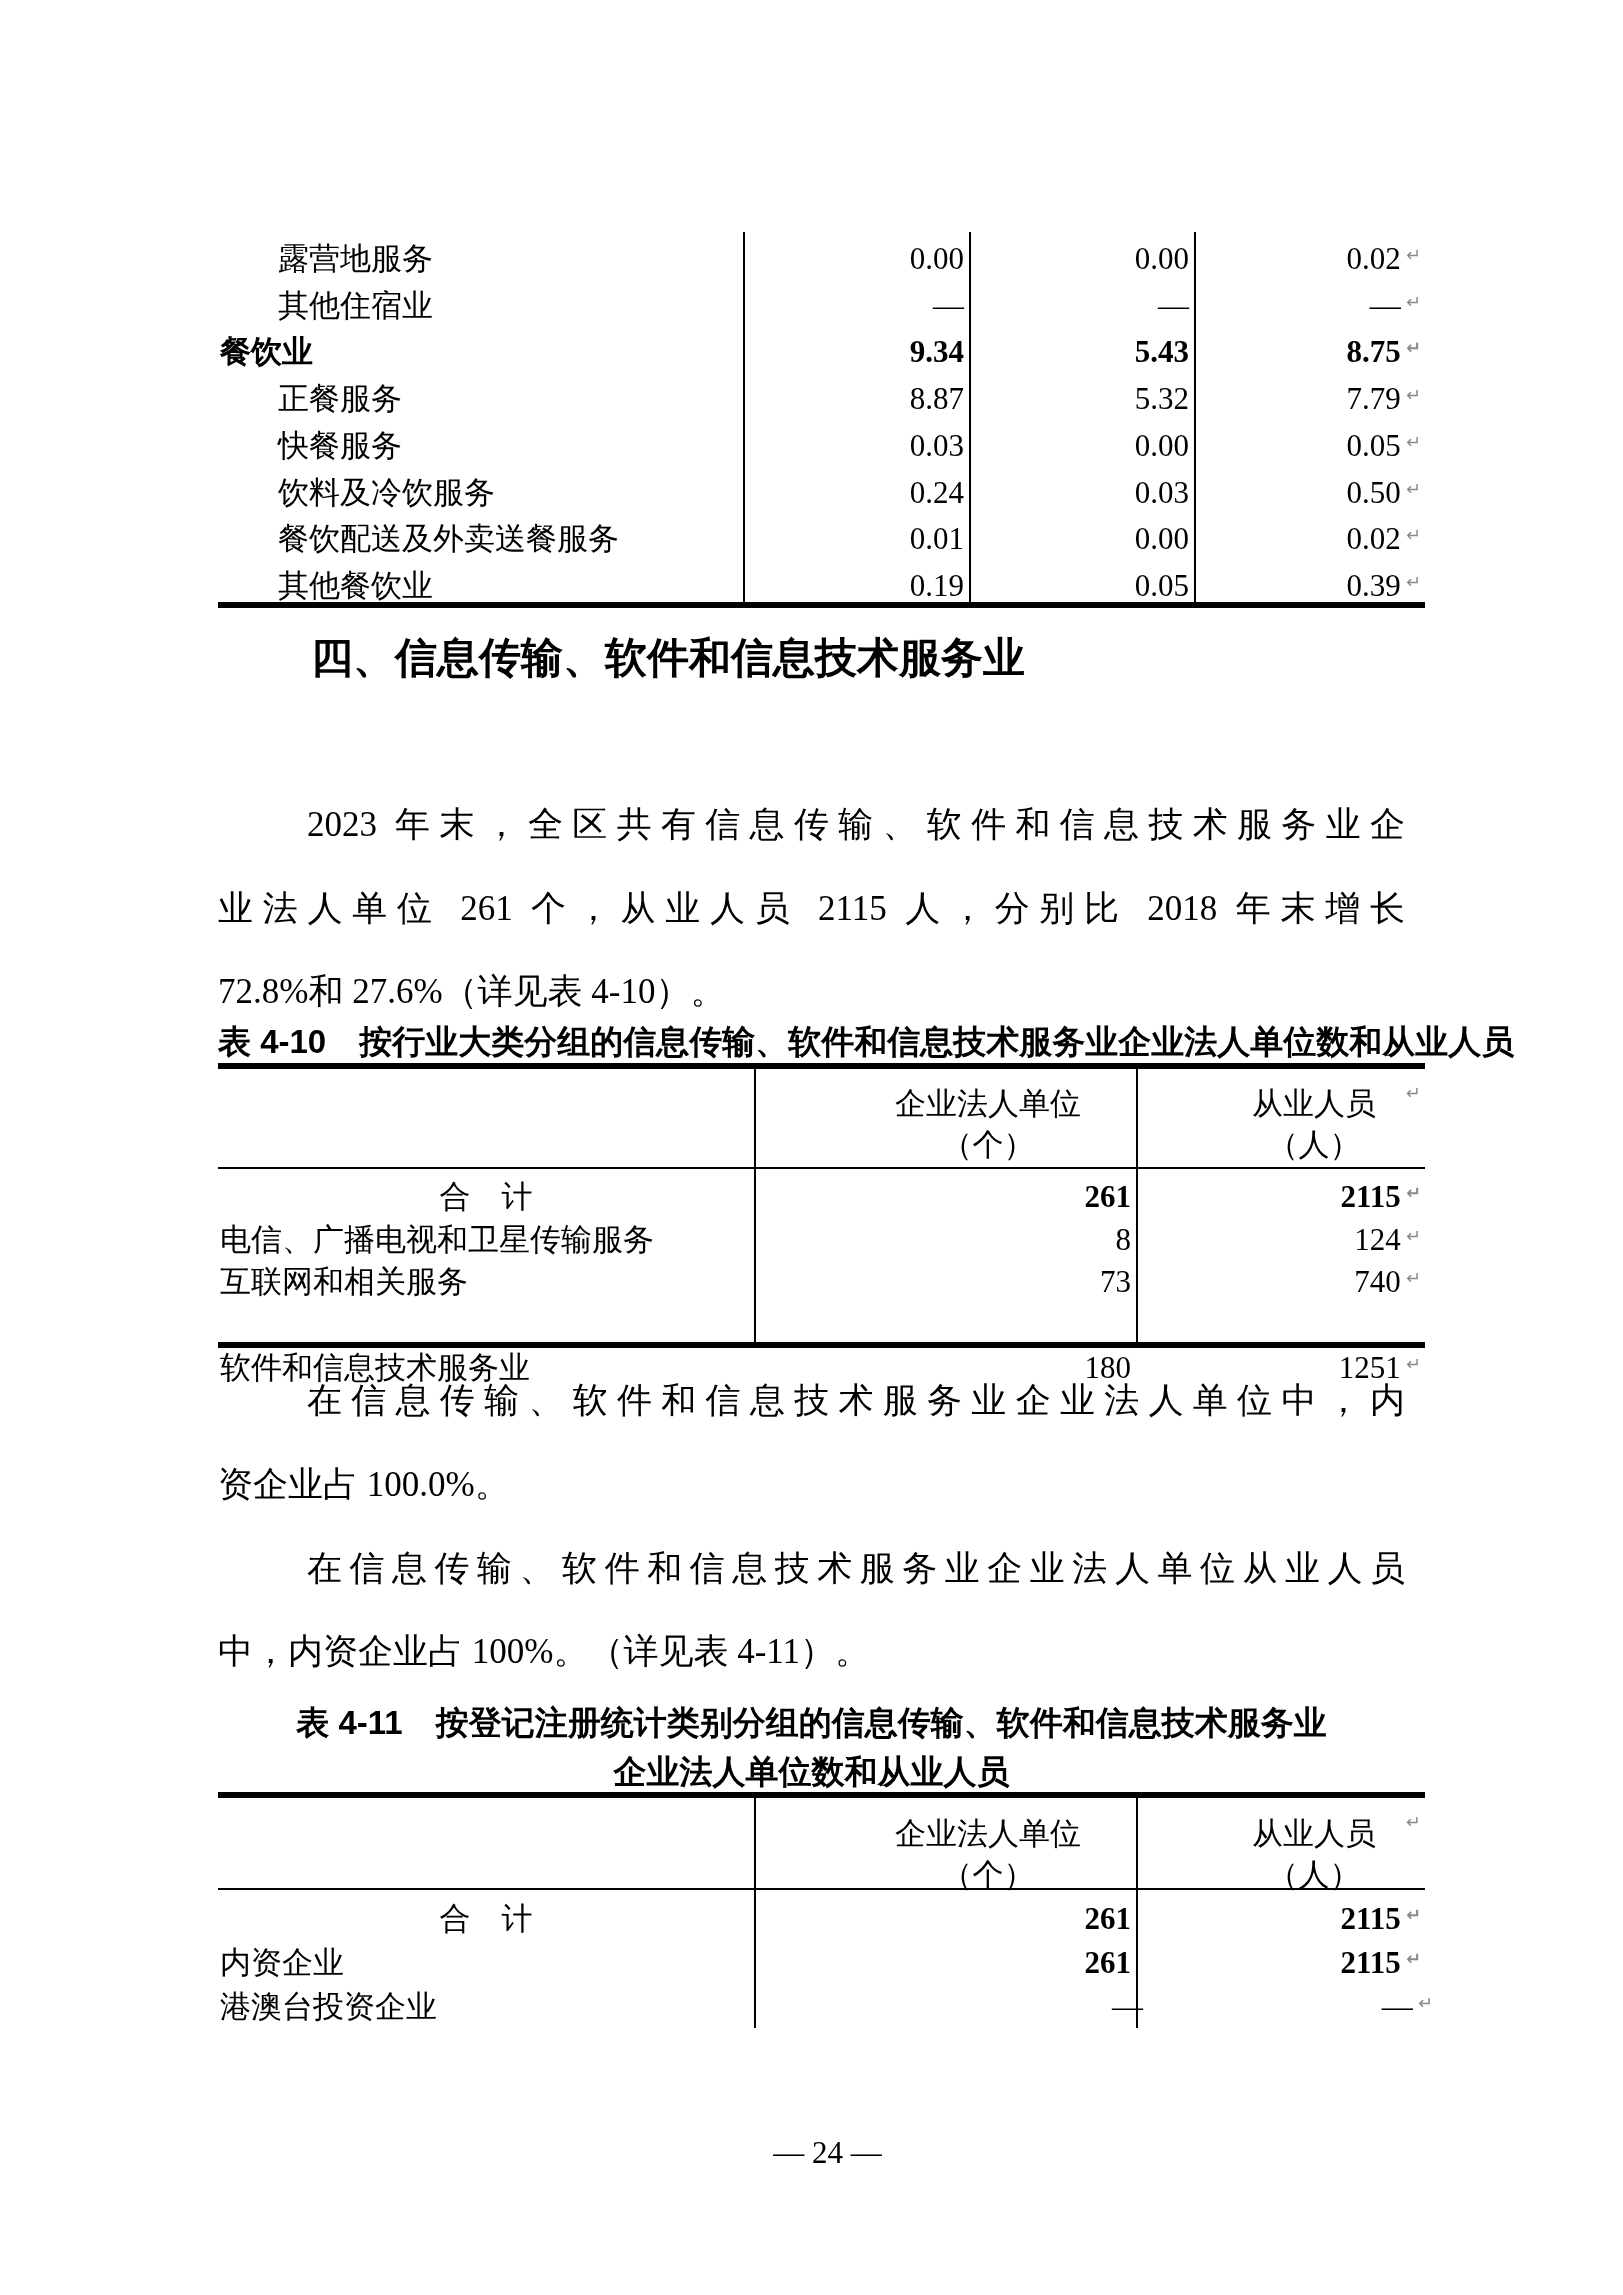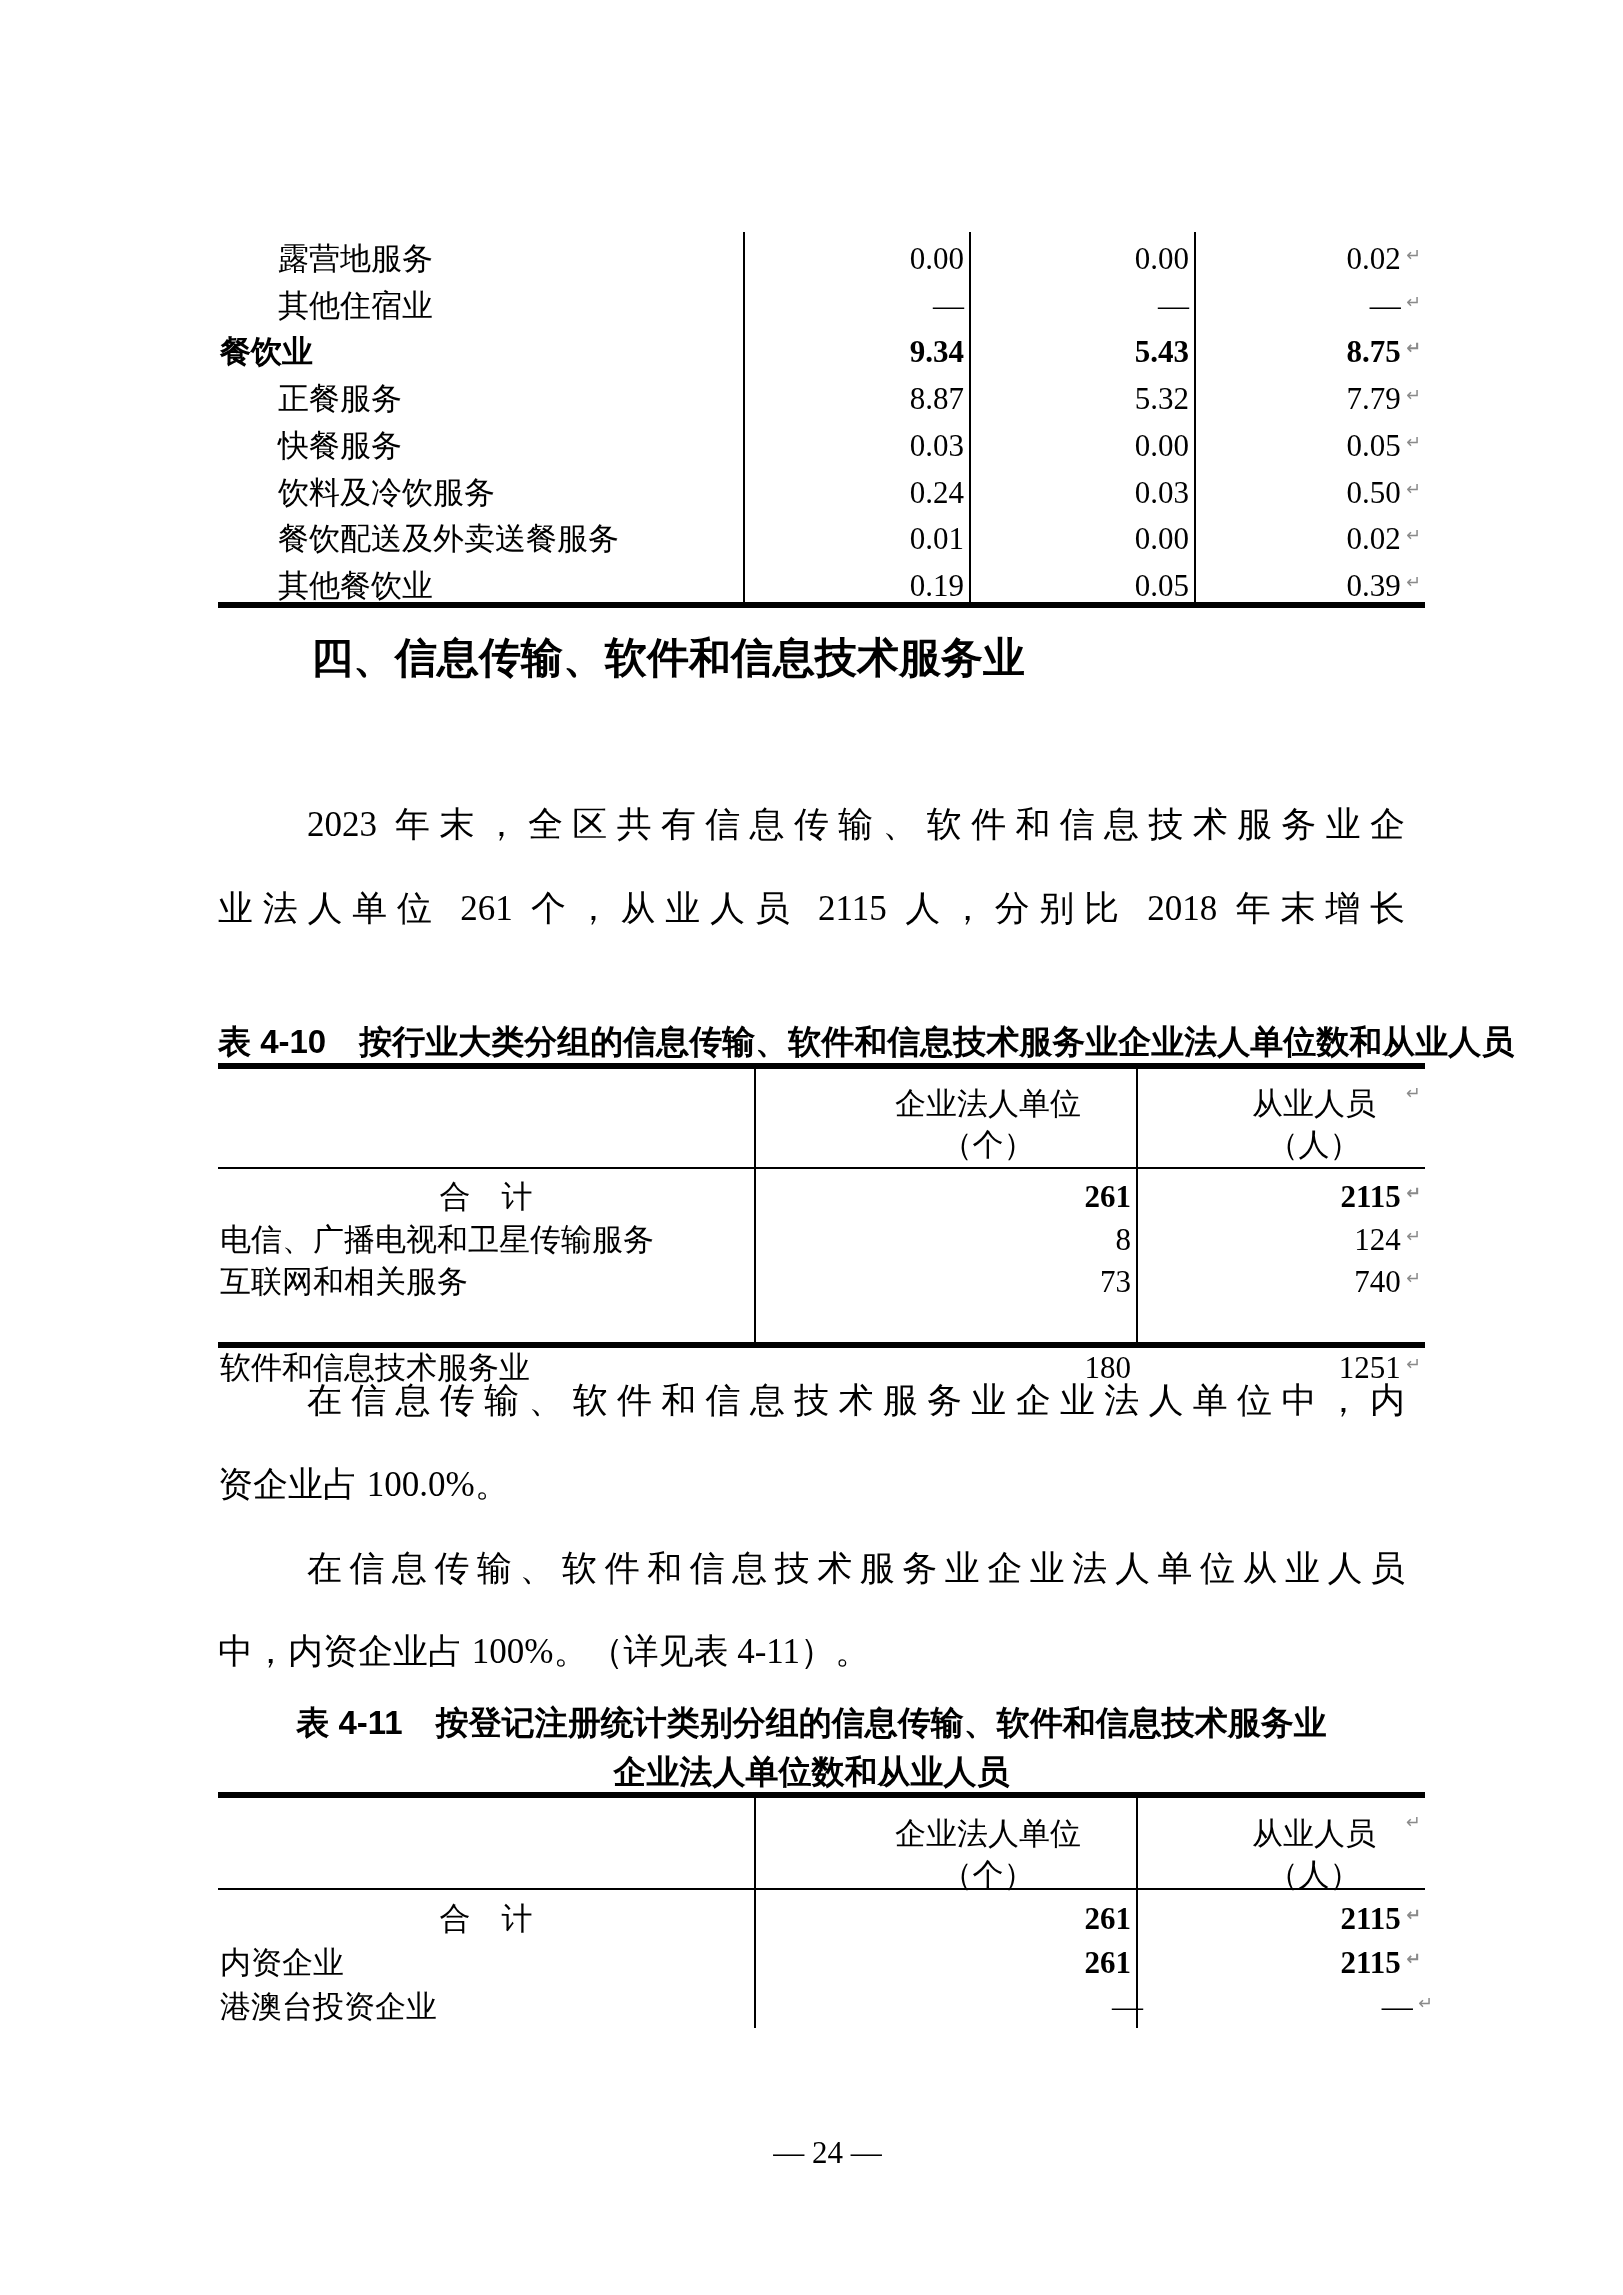--- a/index.html
+++ b/index.html
@@ -132,20 +132,21 @@
       <div class="cell v3"><span>0.39</span><span class="pm">↵</span></div>
     </div>
 
     <div class="hline" style="left:218px;top:602px;width:1207px;height:5.5px;"></div>
   </div>
 
   <div class="h1">四、信息传输、软件和信息技术服务业</div>
 
   <div class="body-line ind" style="top:785px;">2023 年末，全区共有信息传输、软件和信息技术服务业企</div>
   <div class="body-line" style="top:869px;">业法人单位 261 个，从业人员 2115 人，分别比 2018 年末增长</div>
+  <div class="body-line lastline" style="top:952px;">72.8%和 27.6%（详见表 4-10）。</div>
 
   <div class="tx">
     <div class="tbl-title" style="top:1023px;">表 4-10　按行业大类分组的信息传输、软件和信息技术服务业企业法人单位数和从业人员</div>
 
     <div class="hline" style="left:218px;top:1063px;width:1207px;height:5.5px;"></div>
     <div class="vline" style="left:754px;top:1068px;height:274px;"></div>
     <div class="vline" style="left:1136px;top:1068px;height:274px;"></div>
 
     <div class="thead-cell hc2" style="top:1085px;">企业法人单位</div>
     <div class="thead-cell hc2" style="top:1126px;">（个）</div>

